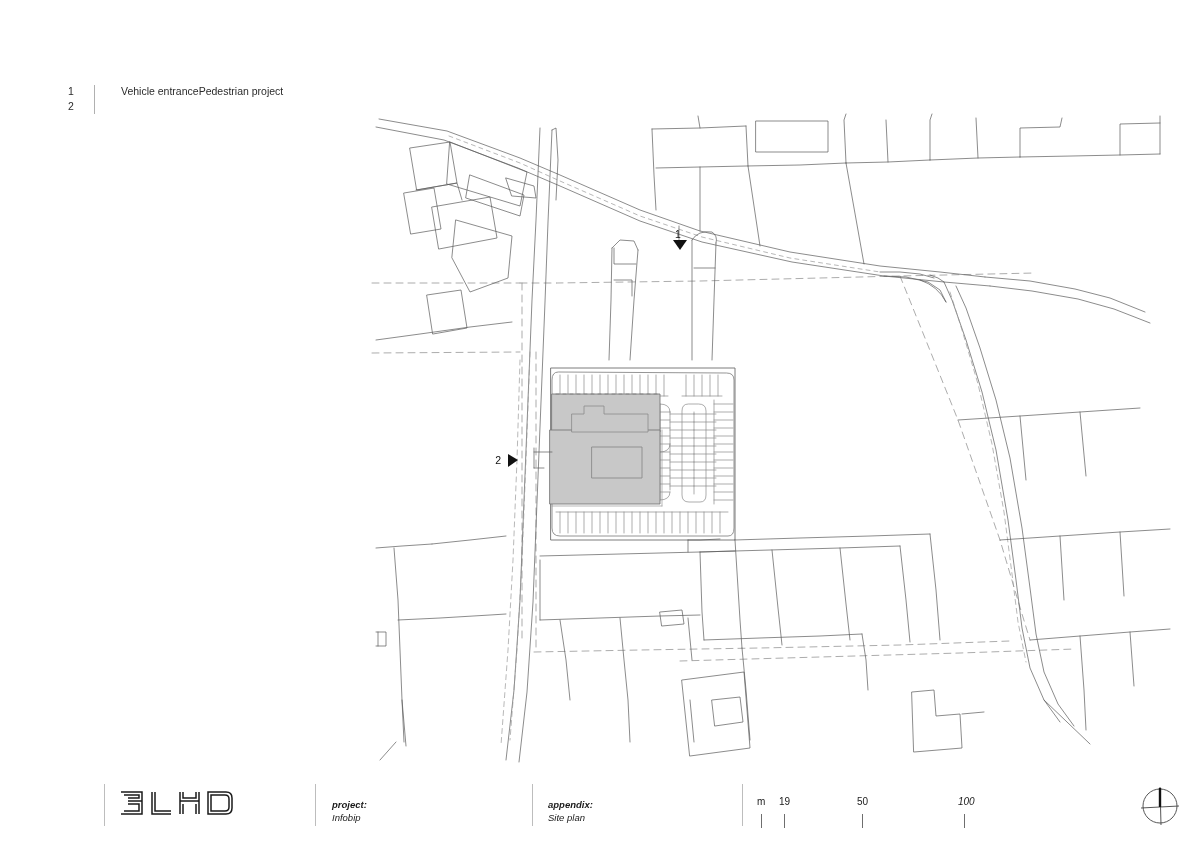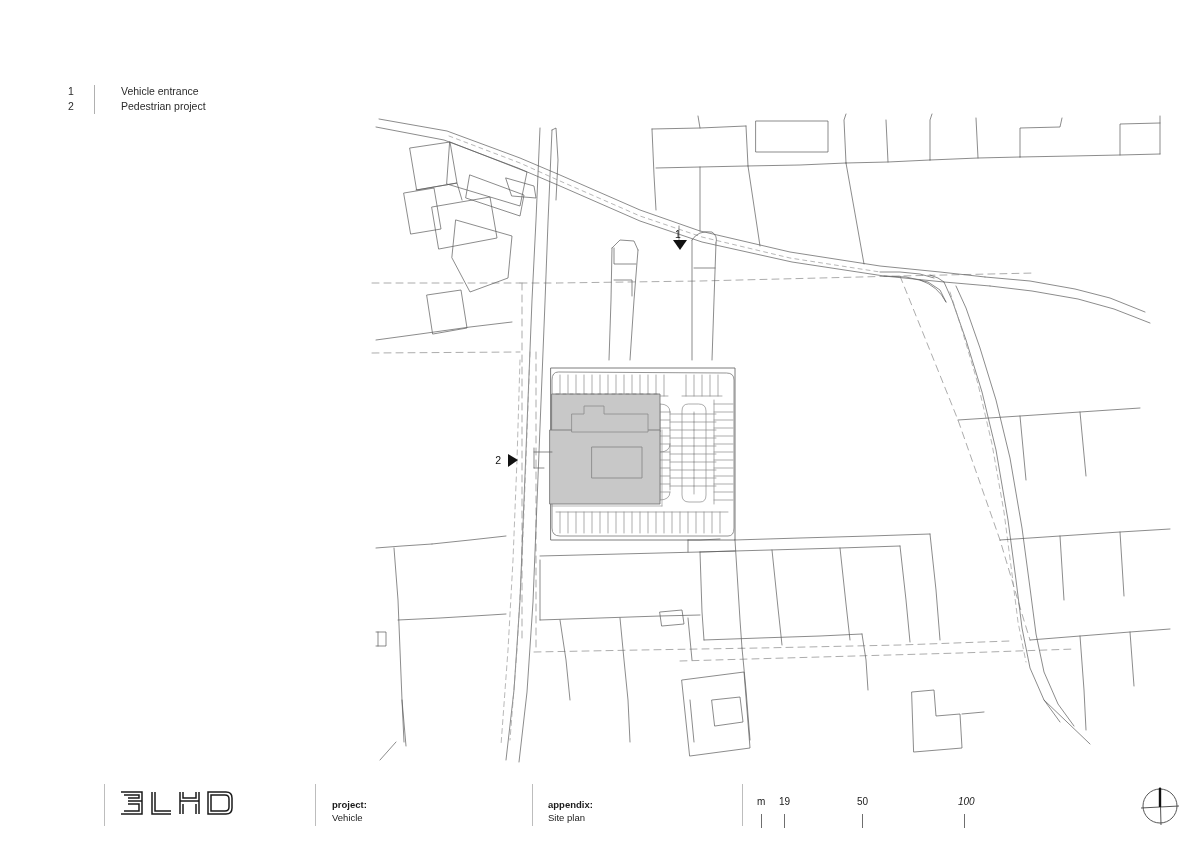--- a/index.html
+++ b/index.html
@@ -4,30 +4,30 @@
 <style>
   html,body{margin:0;padding:0;background:#ffffff;}
   body{width:1200px;height:848px;position:relative;overflow:hidden;
        font-family:"Liberation Sans",sans-serif;color:#1a1a1a;}
 
   
   #legend{position:absolute;left:68px;top:84px;display:flex;align-items:flex-start;}
   #legend .nums{display:flex;flex-direction:column;font-size:10.5px;line-height:14.5px;
                 text-align:left;width:26px;color:#2b2b2b;}
   #legend .rule{width:1px;background:#b0b0b0;height:29px;margin:1px 26px 0 0;}
-  #legend .labels{display:flex;flex-direction:column;font-size:10.5px;line-height:14.5px;color:#2b2b2b;}
+  #legend .labels{display:flex;flex-direction:row;font-size:10.5px;line-height:14.5px;color:#2b2b2b;text-align:center;}
 
   
   #drawing{position:absolute;left:0;top:0;width:1200px;height:848px;}
 
   
   #footer{position:absolute;left:0;top:780px;width:1200px;height:68px;}
   .fcell{position:absolute;top:0;height:60px;}
   .vrule{position:absolute;top:4px;width:1px;height:42px;background:#bdbdbd;}
-  .flabel{font-size:9.5px;line-height:13px;color:#1a1a1a;}
+  .flabel{font-size:9.5px;line-height:13px;color:#1a1a1a;font-style:italic;}
   .fstrong{font-weight:bold;}
   .scale-num{position:absolute;font-size:10px;color:#1a1a1a;}
   .scale-tick{position:absolute;width:1px;height:14px;background:#6e6e6e;}
 </style>
 </head>
 <body>
 
 <div id="legend">
   <div class="nums">
     <span>1</span>
@@ -306,21 +306,21 @@
         <path d="M90 6 L108 6 Q114 6 114 12 L114 22 Q114 28 108 28 L90 28 Z"></path>
         <path d="M93 9 L107 9 Q111 9 111 13 L111 21 Q111 25 107 25 L93 25 Z"></path>
       </g>
     </svg>
   </div>
 
   <div class="vrule" style="left:315px;"></div>
 
   <div class="fcell" style="left:332px;top:18px;">
     <div class="flabel fstrong">project:</div>
-    <div class="flabel">Vehicle</div>
+    <div class="flabel">Infobip</div>
   </div>
 
   <div class="vrule" style="left:532px;"></div>
 
   <div class="fcell" style="left:548px;top:18px;">
     <div class="flabel fstrong">appendix:</div>
     <div class="flabel">Site plan</div>
   </div>
 
   <div class="vrule" style="left:742px;"></div>

